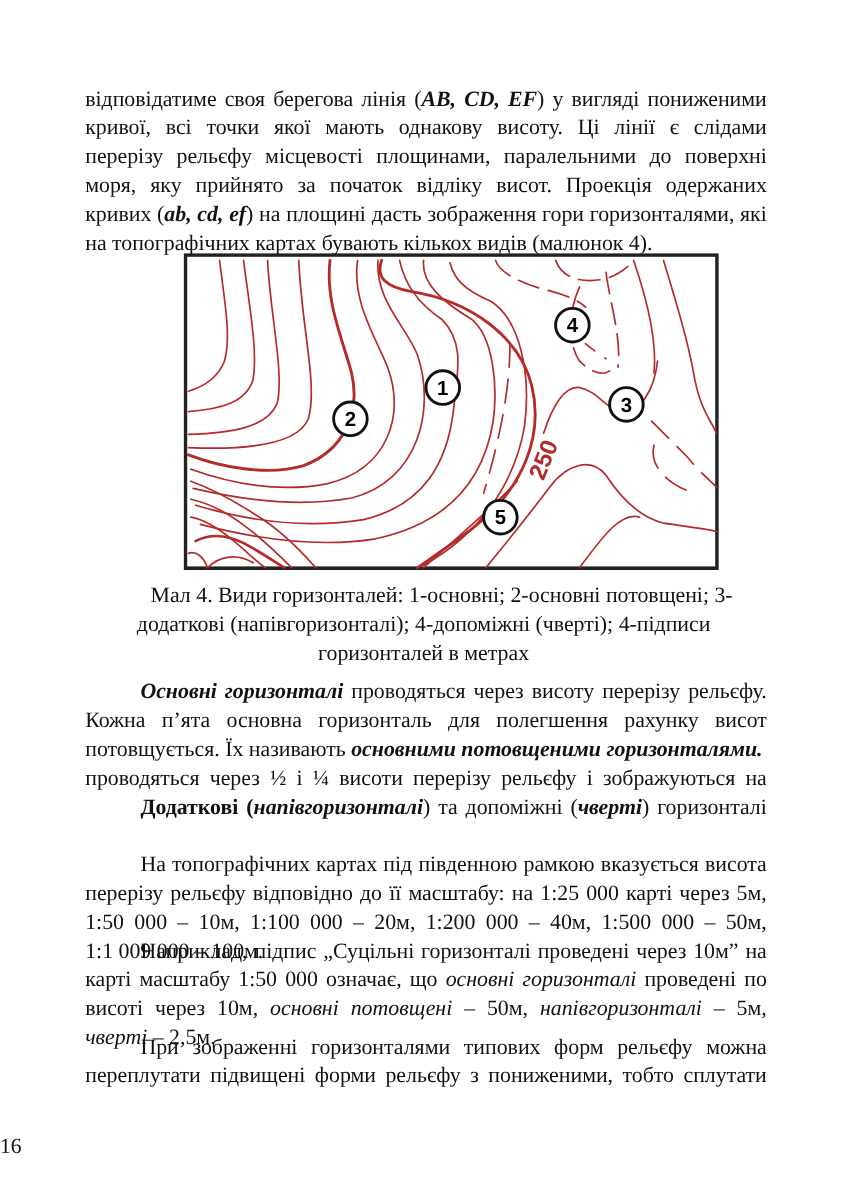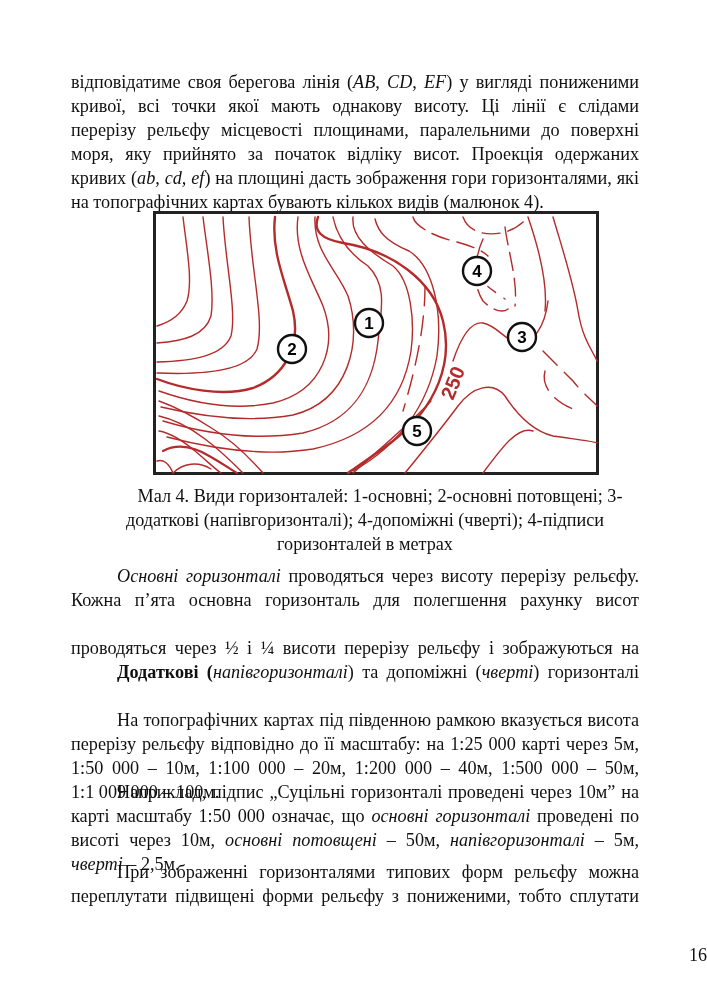--- a/index.html
+++ b/index.html
@@ -2,26 +2,26 @@
 <html><head>
 <meta charset="utf-8">
 <style>
   html, body { margin: 0; padding: 0; background: #ffffff; }
   body { width: 707px; height: 1000px; position: relative; overflow: hidden;
          font-family: "Liberation Serif", "DejaVu Serif", serif; color: #111; }
   .para { position: absolute; left: 71px; width: 568px; font-size: 18.2px; line-height: 24px; }
   .line { display: block; height: 24px; white-space: nowrap; }
   .just { text-align: justify; text-align-last: justify; }
   .indent { padding-left: 46px; }
-  .bi { font-weight: normal; font-style: italic; }
+  .bi { font-weight: bold; font-style: italic; }
   .b { font-weight: bold; }
   .i { font-style: italic; }
   #figure { position: absolute; left: 153px; top: 211px; width: 446px; height: 264px; }
-  #caption { position: absolute; left: 100px; top: 484px; width: 530px; font-size: 18.2px; line-height: 24px; text-align: center; }
-  #page-num { position: absolute; left: 0; width: 707px; top: 945px; text-align: right; font-size: 18px; }
+  #caption { position: absolute; left: 88px; top: 484px; width: 530px; font-size: 18.2px; line-height: 24px; text-align: center; }
+  #page-num { position: absolute; left: 0; width: 707px; top: 945px; text-align: left; font-size: 18px; }
 </style>
 </head>
 <body>
 
 <div class="para" style="top:70px;">
   <span class="line just"><span>відповідатиме своя берегова лінія (</span><span class="bi">AB, CD, EF</span><span>) у вигляді пониженими</span></span>
   <span class="line just">кривої, всі точки якої мають однакову висоту. Ці лінії є слідами</span>
   <span class="line just">перерізу рельєфу місцевості площинами, паралельними до поверхні</span>
   <span class="line just">моря, яку прийнято за початок відліку висот. Проекція одержаних</span>
   <span class="line just"><span>кривих (</span><span class="bi">ab, cd, ef</span><span>) на площині дасть зображення гори горизонталями, які</span></span>
@@ -96,20 +96,21 @@
 
 <div id="caption">
   <div style="padding-left:30px">Мал 4. Види горизонталей: 1-основні; 2-основні потовщені; 3-</div>
   <div>додаткові (напівгоризонталі); 4-допоміжні (чверті); 4-підписи</div>
   <div>горизонталей в метрах</div>
 </div>
 
 <div class="para" style="top:564px;">
   <span class="line just indent"><span class="bi">Основні горизонталі</span><span> проводяться через висоту перерізу рельєфу.</span></span>
   <span class="line just">Кожна п’ята основна горизонталь для полегшення рахунку висот</span>
+  <span class="line"><span>потовщується. Їх називають </span><span class="bi">основними потовщеними горизонталями.</span></span>
 </div>
 
 <div class="para" style="top:636px;">
   <span class="line just">проводяться через ½ і ¼ висоти перерізу рельєфу і зображуються на</span>
   <span class="line just indent"><span class="b">Додаткові</span><span class="b"> (</span><span class="bi">напівгоризонталі</span><span>) та допоміжні (</span><span class="bi">чверті</span><span>) горизонталі</span></span>
 </div>
 
 <div class="para" style="top:708px;">
   <span class="line just indent">На топографічних картах під південною рамкою вказується висота</span>
   <span class="line just">перерізу рельєфу відповідно до її масштабу: на 1:25 000 карті через 5м,</span>

